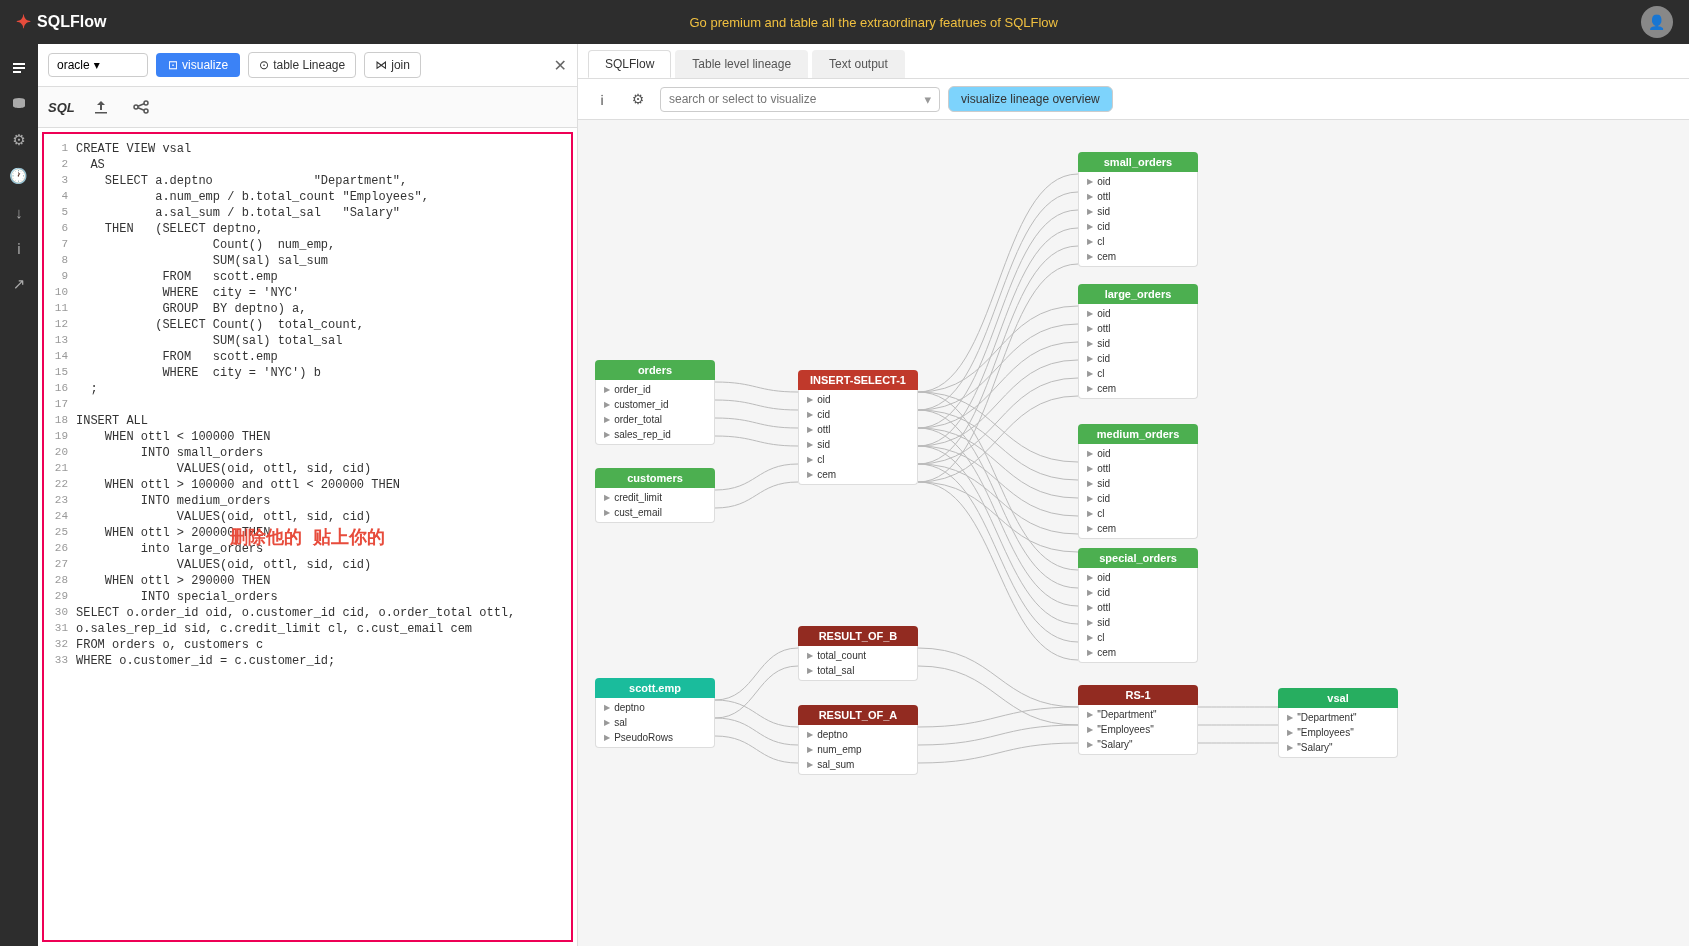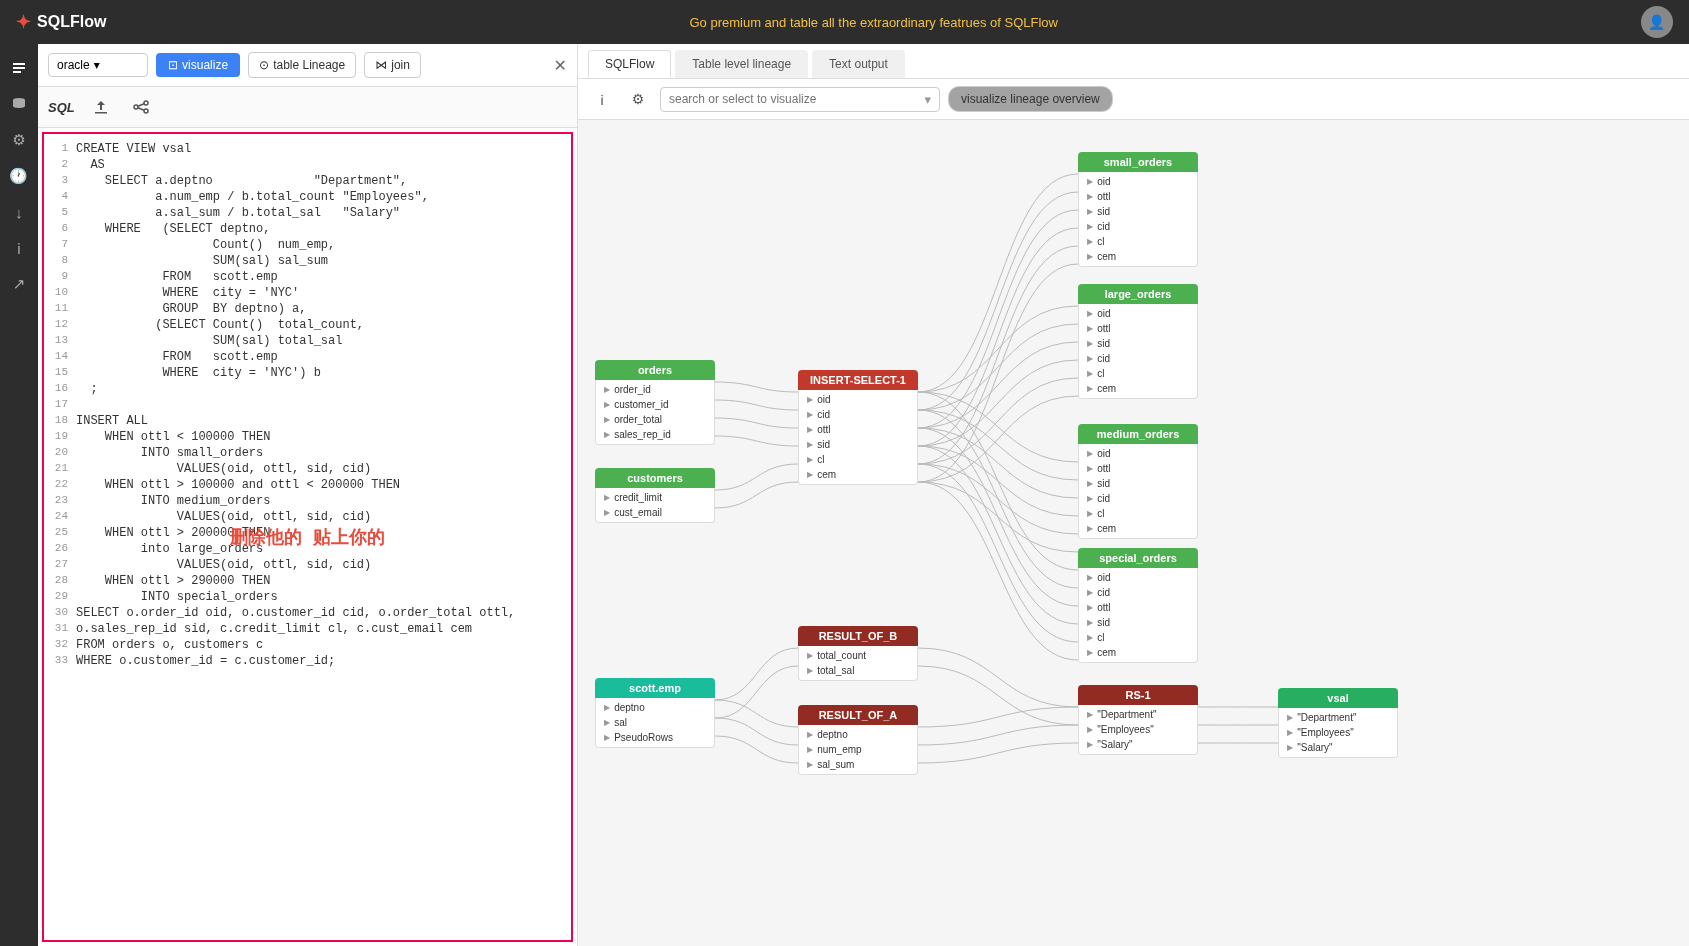--- a/index.html
+++ b/index.html
@@ -107,21 +107,21 @@
       display: flex; align-items: center; padding: 6px 10px; gap: 8px; background: #fff; border-bottom: 1px solid #ddd;
     }
     .search-box {
       flex: 1; max-width: 280px; display: flex; align-items: center;
       border: 1px solid #ccc; border-radius: 4px; padding: 4px 8px; background: #fff;
     }
     .search-box input {
       border: none; outline: none; font-size: 12px; flex: 1; color: #999;
     }
     .btn-lineage-overview {
-      background: #a3a3a3; color: #333; border: 1px solid #ccc; border-radius: 11px;
+      background: #7dd3fc; color: #333; border: 1px solid #ccc; border-radius: 6px;
       padding: 5px 12px; font-size: 12px; cursor: pointer;
     }
     .right-toolbar-icon {
       width: 28px; height: 28px; display: flex; align-items: center; justify-content: center;
       cursor: pointer; border-radius: 4px; color: #555; font-size: 14px;
     }
 
     
     .lineage-canvas {
       flex: 1; position: relative; overflow: hidden; background: #f5f5f5;
@@ -248,21 +248,21 @@
         <div class="code-line">
           <span class="line-num">4</span>
           <span class="line-content">           a.num_emp / b.total_count "Employees",</span>
         </div>
         <div class="code-line">
           <span class="line-num">5</span>
           <span class="line-content">           a.sal_sum / b.total_sal   "Salary"</span>
         </div>
         <div class="code-line">
           <span class="line-num">6</span>
-          <span class="line-content">    WHERE   (SELECT deptno,</span>
+          <span class="line-content">    THEN   (SELECT deptno,</span>
         </div>
         <div class="code-line">
           <span class="line-num">7</span>
           <span class="line-content">                   Count()  num_emp,</span>
         </div>
         <div class="code-line">
           <span class="line-num">8</span>
           <span class="line-content">                   SUM(sal) sal_sum</span>
         </div>
         <div class="code-line">

